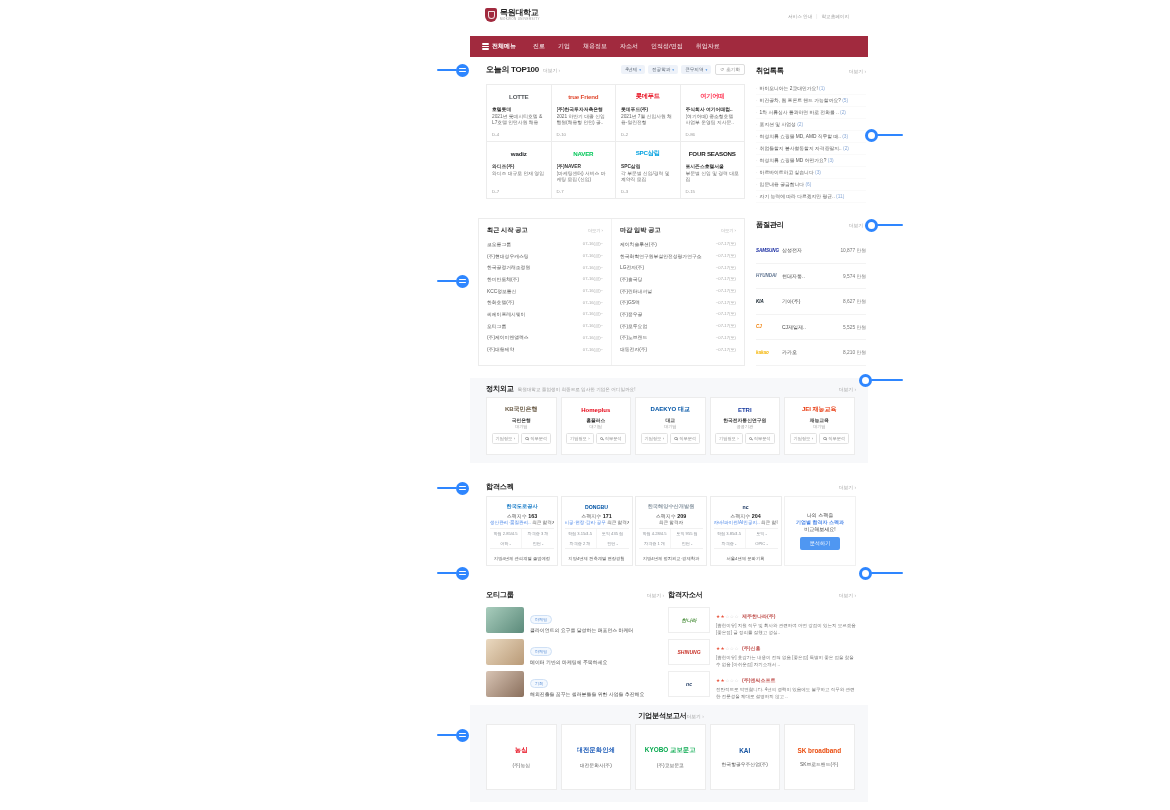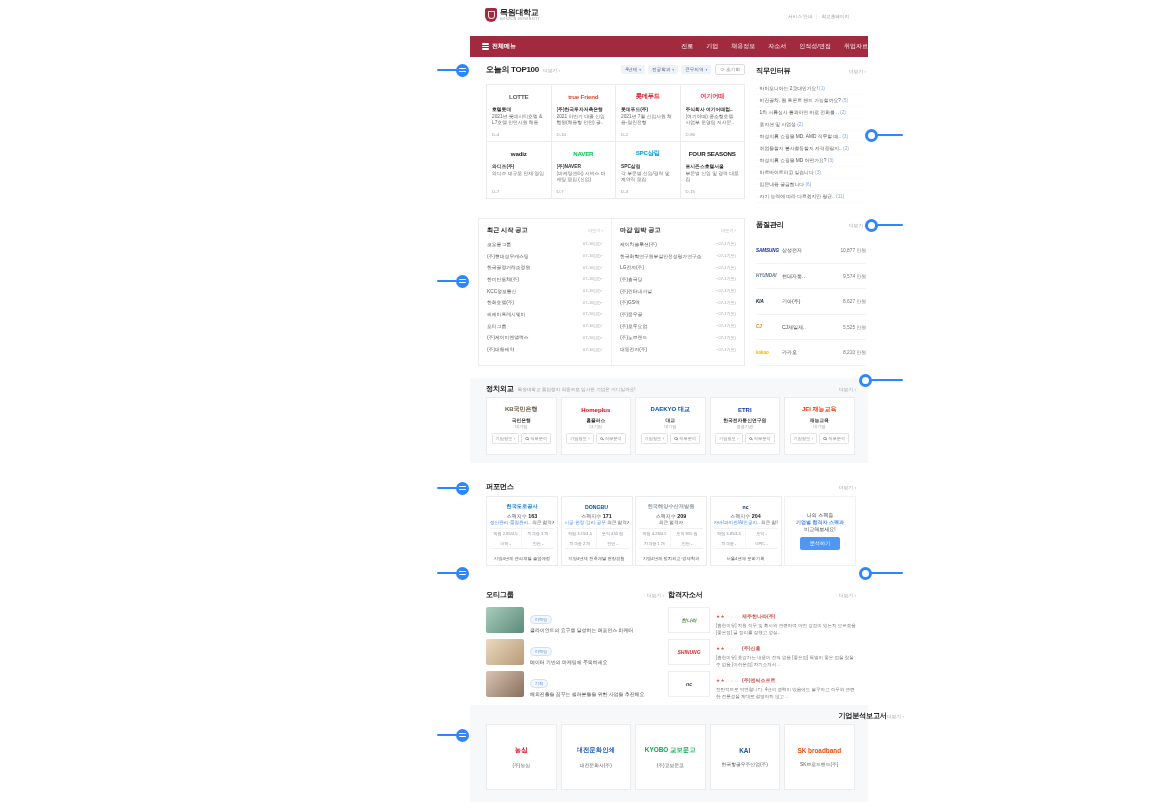--- a/index.html
+++ b/index.html
@@ -1,18 +1,18 @@
 <!DOCTYPE html>
 <html><head>
 <meta charset="utf-8">
 <style>
   *{margin:0;padding:0;box-sizing:border-box;}
   html,body{background:#fff;}
   body{width:1170px;height:810px;position:relative;font-family:"Liberation Sans","DejaVu Sans",sans-serif;color:#333;overflow:hidden;}
-  .abs{position:absolute;justify-content:space-between;}
+  .abs{position:absolute;}
 
   
   .uni-logo{left:485px;top:8px;display:flex;align-items:center;gap:3px;}
   .shield{width:12px;height:14px;background:#a12a3e;border-radius:2px 2px 6px 6px;position:relative;flex:0 0 12px;}
   .shield::after{content:"";position:absolute;left:2.5px;top:2.5px;right:2.5px;bottom:3px;border:1px solid rgba(255,255,255,.85);border-radius:1px 1px 4px 4px;}
   .uni-title{font-size:8px;font-weight:bold;color:#222;letter-spacing:-.3px;line-height:1.1;}
   .uni-sub{font-size:3px;color:#999;letter-spacing:.4px;}
   .hd-links{left:788px;top:14px;display:flex;align-items:center;gap:4px;font-size:4.6px;color:#999;}
   .hd-links .sep{color:#ddd;}
 
@@ -119,21 +119,21 @@
   .es-row{display:flex;height:32px;align-items:center;}
   .es-logo{flex:0 0 42px;width:42px;height:26px;border:1px solid #eee;display:flex;align-items:center;justify-content:center;font-weight:bold;font-style:italic;font-size:5px;white-space:nowrap;overflow:hidden;background:#fff;}
   .es-body{margin-left:6px;overflow:hidden;flex:1;}
   .stars-on{color:#e8553e;font-size:4.6px;letter-spacing:.5px;}
   .stars-off{color:#ccc;font-size:4.6px;letter-spacing:.5px;}
   .es-company{font-size:5px;font-weight:bold;color:#c0504d;margin-left:3px;}
   .es-desc{font-size:4.5px;color:#777;line-height:1.45;margin-top:1.5px;height:13px;overflow:hidden;}
 
   
   .report-band{left:470px;top:705px;width:398px;height:97px;background:#f7f8fa;}
-  .report-head{left:486px;top:711px;width:370px;display:flex;justify-content:flex-end;align-items:baseline;margin-left:48px;}
+  .report-head{left:486px;top:711px;width:370px;display:flex;justify-content:center;align-items:baseline;}
   .report-cards{left:486px;top:724px;display:flex;gap:4px;}
   .r-card{width:70.5px;height:66px;background:#fff;border:1px solid #ececec;display:flex;flex-direction:column;align-items:center;justify-content:center;gap:7px;}
   .r-logo{font-weight:bold;font-size:6.4px;white-space:nowrap;overflow:hidden;max-width:64px;}
   .r-name{font-size:4.8px;color:#555;}
 
   
   .mk-line{position:absolute;height:2.6px;background:#2e86ff;border-radius:2px;z-index:50;}
   .mk{position:absolute;width:13px;height:13px;border-radius:50%;background:#2e86ff;display:flex;flex-direction:column;align-items:center;justify-content:center;gap:1.6px;z-index:51;}
   .mk i{display:block;width:7px;height:1.5px;background:#fff;border-radius:1px;}
   .mk.donut{background:#fff;border:3.6px solid #2e86ff;}
@@ -251,21 +251,21 @@
 
     <div class="t-card">
       <div class="t-logo" style="color: rgb(27, 27, 27);">FOUR SEASONS</div>
       <div class="t-name">포시즌스호텔서울</div>
       <div class="t-desc">부문별 신입 및 경력 대모집</div>
       <div class="t-dday">D-15</div>
     </div>
   </div>
 
 <div class="abs jt-head">
-  <span class="sec-title sm">직무인터뷰</span>
+  <span class="sec-title sm">취업톡톡</span>
   <span class="more"><span>더보기</span> <span class="chev">›</span></span>
 </div>
 <div class="abs jt-list">
 
     <div class="jt-item"><span>바이오니아는 2교대인가요!</span> <span class="jt-count">(1)</span></div>
 
     <div class="jt-item"><span>비건공차, 웹 프론트 핸드 가능할까요?</span> <span class="jt-count">(5)</span></div>
 
     <div class="jt-item"><span>1차 서류심사 통과하면 바로 전화를 ..</span> <span class="jt-count">(2)</span></div>
 
@@ -509,21 +509,21 @@
         <span class="btn-mini"><span>기업정보</span> ›</span>
         <span class="btn-mini">
           <span class="mag"></span>
           <span>직무분석</span>
         </span>
       </div>
     </div>
   </div>
 
 <div class="abs spec-head">
-  <span class="sec-title sm">퍼포먼스</span>
+  <span class="sec-title sm">합격스펙</span>
   <span class="more"><span>더보기</span> <span class="chev">›</span></span>
 </div>
 <div class="abs spec-cards">
   <span style="display:flex;gap:2.5px;">
 
       <div class="s-card">
         <div class="s-logo" style="color: rgb(11, 116, 196);">한국도로공사</div>
         <div class="s-index"><span>스펙지수</span> <b>163</b></div>
         <div class="s-jobline"><span class="s-job">생산관리·품질관리..</span> <span class="s-recent">최근 합격자</span></div>
         <div class="spec-stats">

